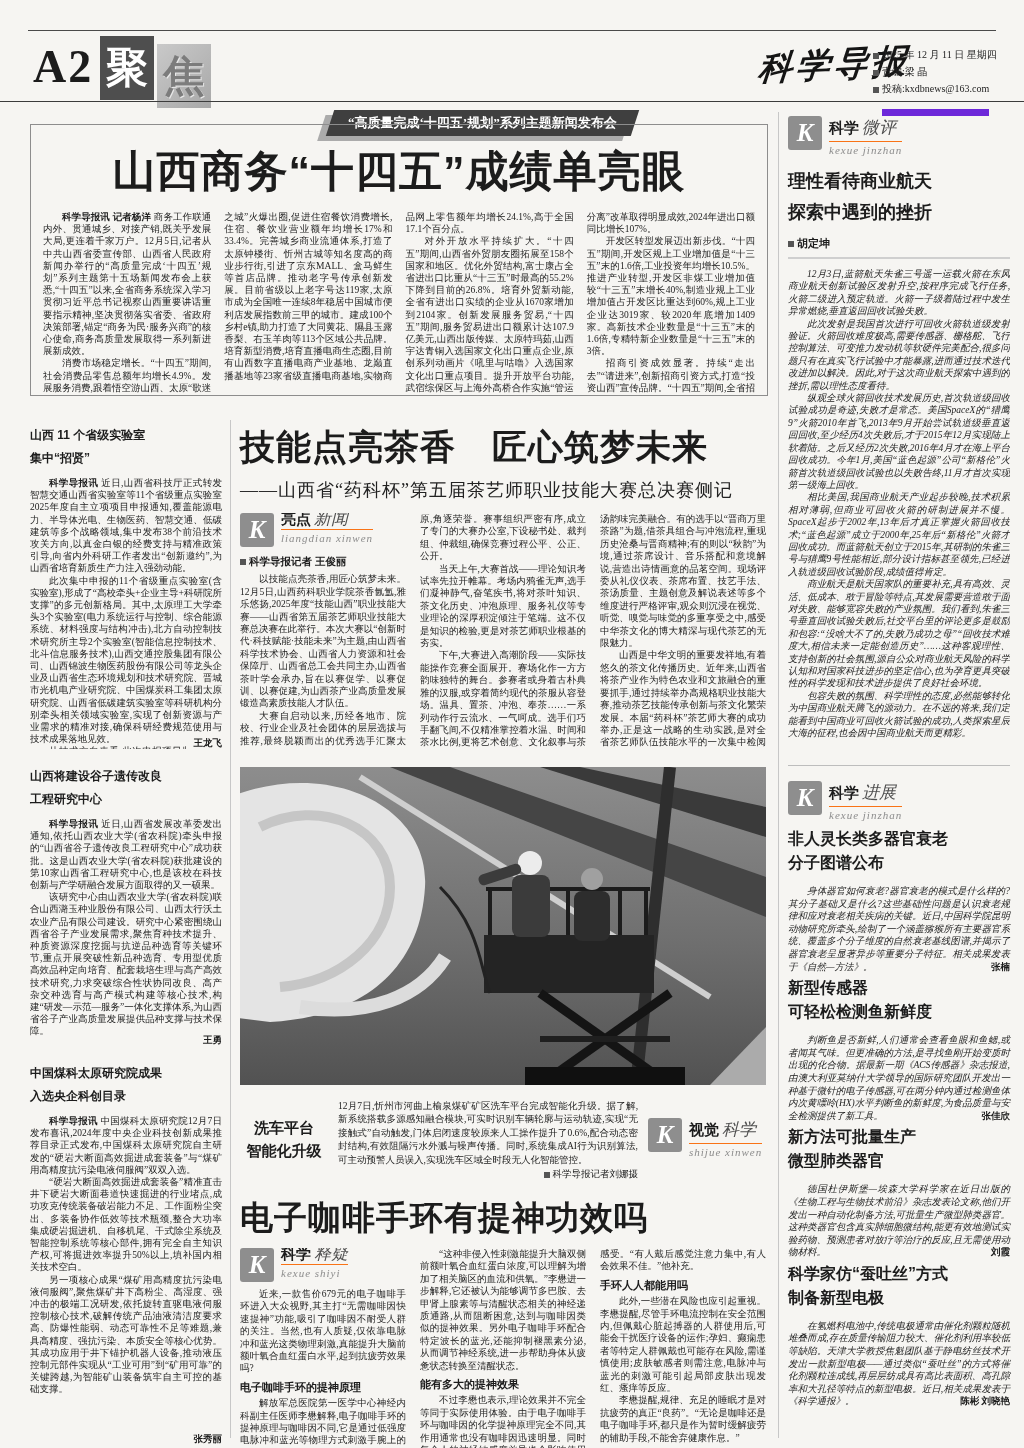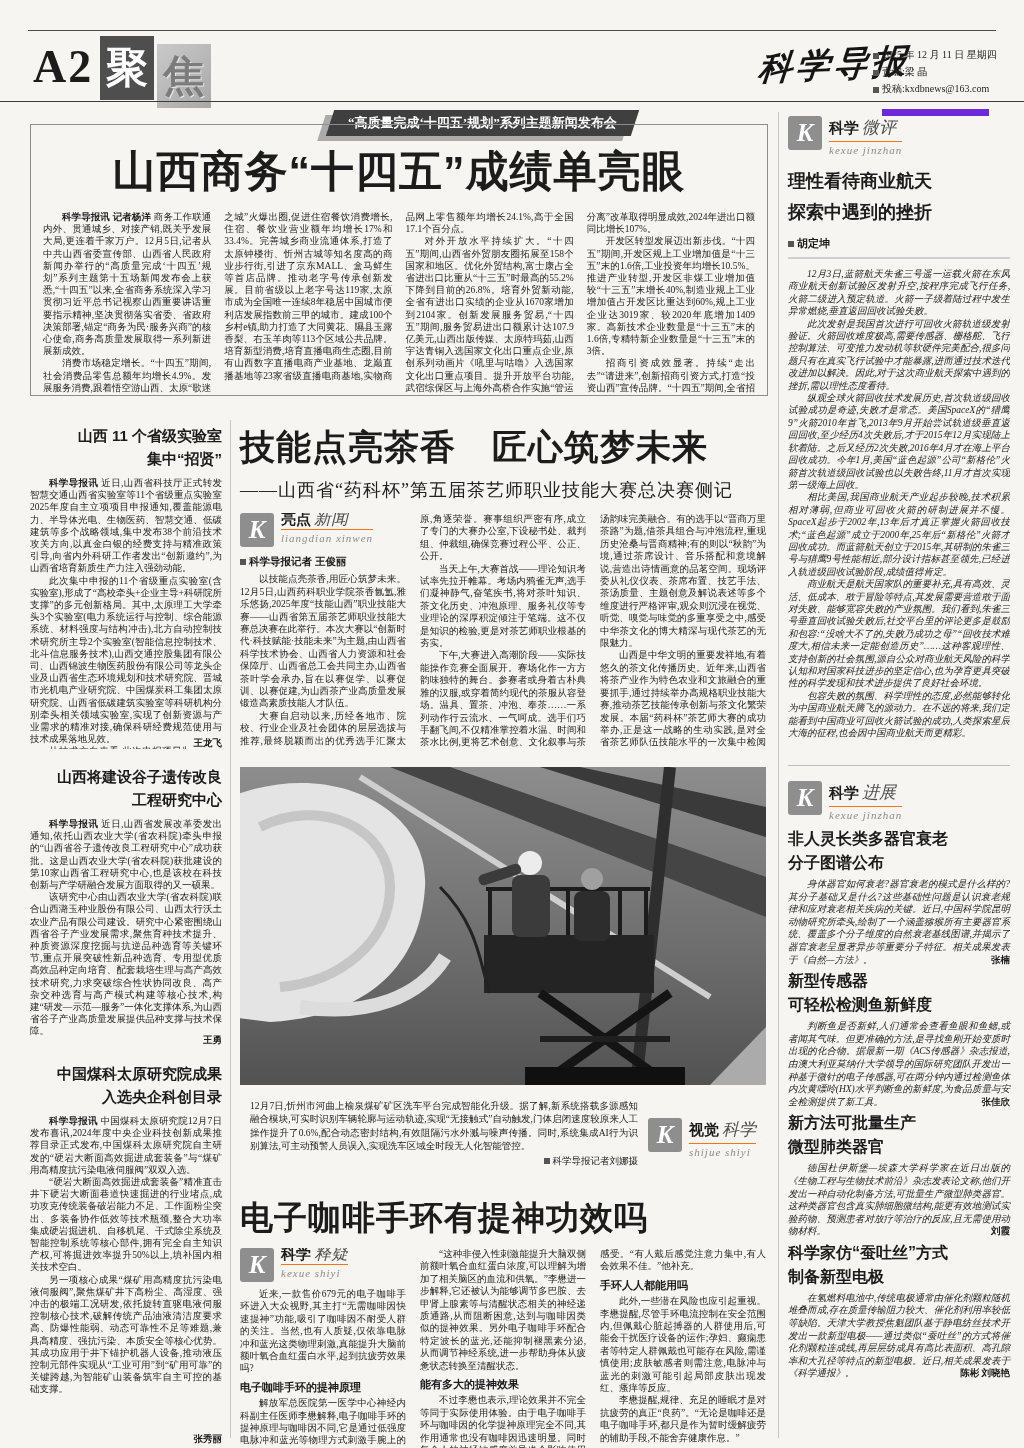--- a/index.html
+++ b/index.html
@@ -28,21 +28,21 @@
   #lead-flow { margin:10px 12px 0 12px; height:192px; column-count:4; column-gap:13px; column-fill:auto; overflow:hidden;
                font-size:9.5px; line-height:12.2px; text-align:justify; }
   p.ind { text-indent:2em; }
   b.lead { font-family:"Liberation Sans","DejaVu Sans",sans-serif; }
   
   .vrule { width:0; border-left:1px solid #c7c7c7; }
   #vr1 { left:230px; top:420px; height:1018px; }
   #vr2 { left:778px; top:112px; height:1326px; }
   
   #leftcol { left:30px; top:424px; width:192px; }
-  .lc-head { font-size:15px; font-weight:bold; line-height:23px; white-space:pre-line; font-family:"Liberation Sans","DejaVu Sans",sans-serif;text-align:right; }
+  .lc-head { font-size:12px; font-weight:bold; line-height:23px; white-space:pre-line; font-family:"Liberation Sans","DejaVu Sans",sans-serif; }
   .lc-body { position:relative; margin-top:7px; overflow:hidden; font-size:9.5px; line-height:12.2px; text-align:justify; }
   .lc-author { position:absolute; right:0; bottom:0; background:#f6f5f2; padding-left:8px; font-weight:bold; font-size:9.5px; }
   
   #middle { left:240px; top:424px; width:526px; }
   #tea-head { text-align:left; font-size:35px; font-weight:bold; letter-spacing:1px; }
   #tea-sub { margin-top:7px; font-size:18px; color:#222; letter-spacing:1px; }
   .flow { column-gap:14px; column-fill:auto; overflow:hidden; font-size:9.5px; line-height:12.4px; text-align:justify; position:relative; }
   #tea-flow { margin-top:11px; height:246px; column-count:3; }
   .byline { font-size:10.5px; font-weight:bold; margin:8px 0 6px 0; font-family:"Liberation Sans","DejaVu Sans",sans-serif; }
   
@@ -65,21 +65,21 @@
   #br-flow { margin-top:7px; height:214px; column-count:3; }
   .subhead { font-size:11px; font-weight:bold; margin:6px 0 4px 0; font-family:"Liberation Sans","DejaVu Sans",sans-serif; }
   
   #rightcol { left:788px; top:116px; width:222px; }
   #wp-head { margin-top:10px; font-size:18px; font-weight:bold; line-height:31px; white-space:pre-line; font-family:"Liberation Sans","DejaVu Sans",sans-serif; }
   #wp-byline { margin-top:8px; padding-bottom:6px; border-bottom:2px solid #cfcfcf; font-size:11px; font-weight:bold; }
   #wp-body { margin-top:9px; height:484px; overflow:hidden; font-size:9.5px; line-height:12.4px; text-align:justify; font-style:italic; }
   #rc-div { margin-top:13px; border-top:1px solid #bdbdbd; }
   #jz-badge { margin-top:15px; }
   .jz-head { margin-top:3px; font-size:16px; font-weight:bold; line-height:24px; white-space:pre-line; font-family:"Liberation Sans","DejaVu Sans",sans-serif; }
-  .jz-body { margin-top:3px; font-size:9.5px; line-height:12.6px; text-align:justify; font-style:italic; }
+  .jz-body { margin-top:10px; font-size:9.5px; line-height:12.6px; text-align:justify; font-style:italic; }
   .jz-author { float:right; font-weight:bold; font-style:normal; padding-left:6px; }
 </style>
 </head>
 <body>
 
 <div class="abs" id="rule-top"></div>
 <div class="abs" id="edition">A2</div>
 <div class="abs" id="juju">
   <div class="t1">聚</div>
   <div class="t2">焦</div>
@@ -202,30 +202,32 @@
     <path d="M200,120 C240,160 240,200 250,226" stroke="#222" stroke-width="3" fill="none"></path>
     <line x1="300" y1="226" x2="430" y2="318" stroke="#141414" stroke-width="9"></line>
     <line x1="430" y1="226" x2="300" y2="318" stroke="#141414" stroke-width="9"></line>
     <line x1="300" y1="272" x2="430" y2="272" stroke="#1f1f1f" stroke-width="6"></line>
     <rect x="285" y="300" width="160" height="18" fill="#101010"></rect>
     <polygon points="470,318 526,260 526,318" fill="#ababab"></polygon>
   </svg>
 
   
   <div id="caprow">
+    <div id="caplabel">洗车平台
+智能化升级</div>
     <div id="captext">
       <span>12月7日,忻州市河曲上榆泉煤矿矿区洗车平台完成智能化升级。据了解,新系统搭载多源感知融合模块,可实时识别车辆轮廓与运动轨迹,实现“无接触式”自动触发,门体启闭速度较原来人工操作提升了0.6%,配合动态密封结构,有效阻隔污水外溅与噪声传播。同时,系统集成AI行为识别算法,可主动预警人员误入,实现洗车区域全时段无人化智能管控。</span>
       <span class="credit"><span class="sq"></span><span>科学导报记者刘娜摄</span></span>
     </div>
     <div id="capbadge">
       <div class="kbadge">
         <div class="kbox">K</div>
         <div class="ktxt">
           <div class="ktitle"><span class="b1">视觉</span><span class="b2">科学</span></div>
-          <div class="kpin">shijue shiyi</div>
+          <div class="kpin">shijue xinwen</div>
         </div>
       </div>
     </div>
   </div>
 
   
   <div id="br-head" class="sans">电子咖啡手环有提神功效吗</div>
   <div id="br-flow" class="flow">
     <div class="kbadge">
       <div class="kbox">K</div>

